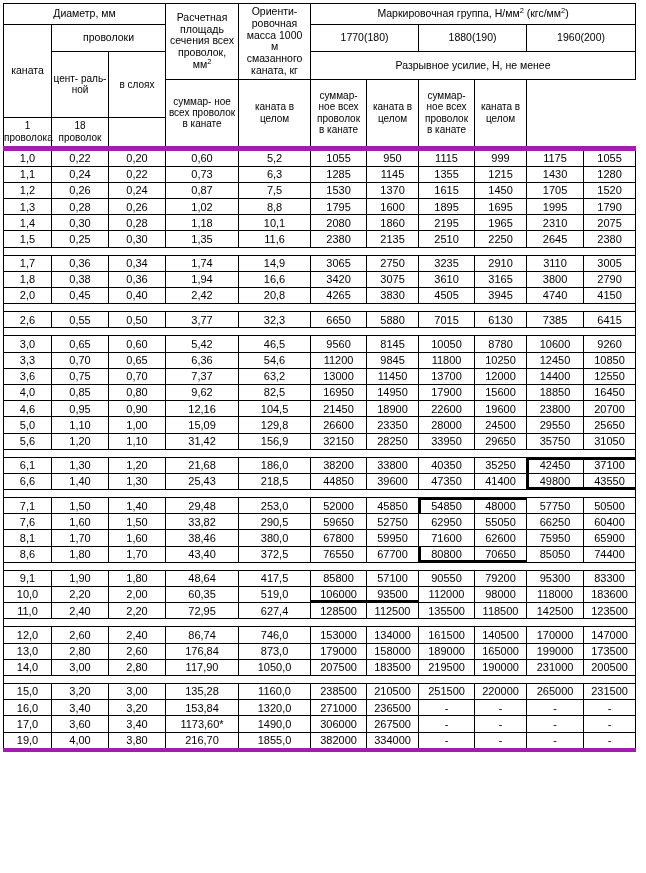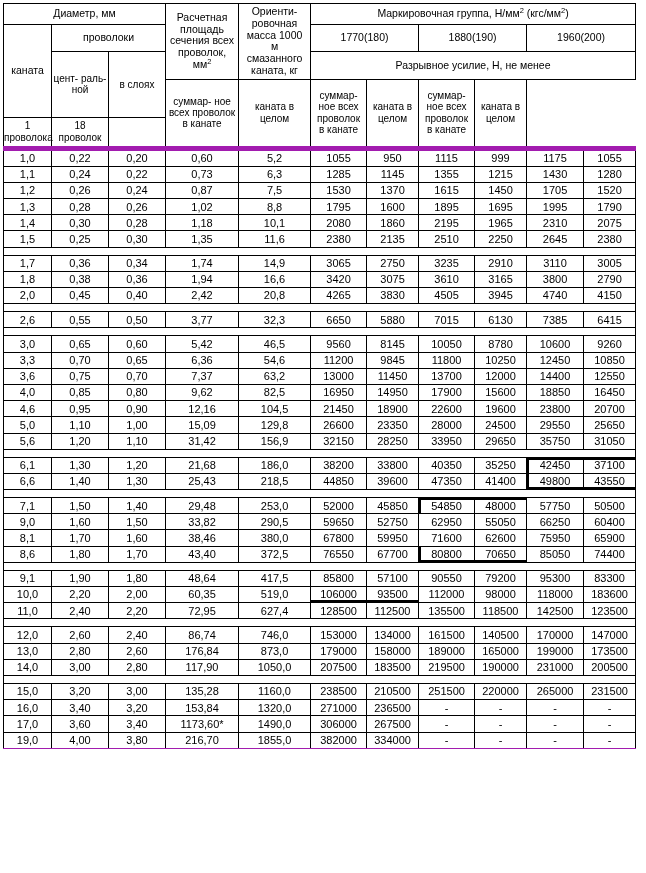--- a/index.html
+++ b/index.html
@@ -51,21 +51,21 @@
   
   .drow td {
     height: 15.2px;
     font-size: 11px;
     border-left: 1px solid #000;
     border-right: 1px solid #000;
     border-top: none;
     border-bottom: none;
   }
   .drow.first td { border-top: 5px solid #a21caf; }
-  .drow.last td { border-bottom: 1px solid #a21caf; }
+  .drow.last td { border-bottom: 4px solid #a21caf; }
   .spacer td {
     height: 7px;
     border-left: 1px solid #000;
     border-right: 1px solid #000;
     border-top: none;
     border-bottom: none;
   }
   
   .tb-top { box-shadow: inset 0 2px 0 0 #000; }
   .tb-bottom { box-shadow: inset 0 -2px 0 0 #000; }
@@ -396,21 +396,21 @@
           <td>29,48</td>
           <td>253,0</td>
           <td>52000</td>
           <td>45850</td>
           <td class="tb-tl">54850</td>
           <td class="tb-top">48000</td>
           <td>57750</td>
           <td>50500</td>
         </tr>
         <tr class="drow">
-          <td>9,0</td>
+          <td>7,6</td>
           <td>1,60</td>
           <td>1,50</td>
           <td>33,82</td>
           <td>290,5</td>
           <td>59650</td>
           <td>52750</td>
           <td>62950</td>
           <td>55050</td>
           <td>66250</td>
           <td>60400</td>

